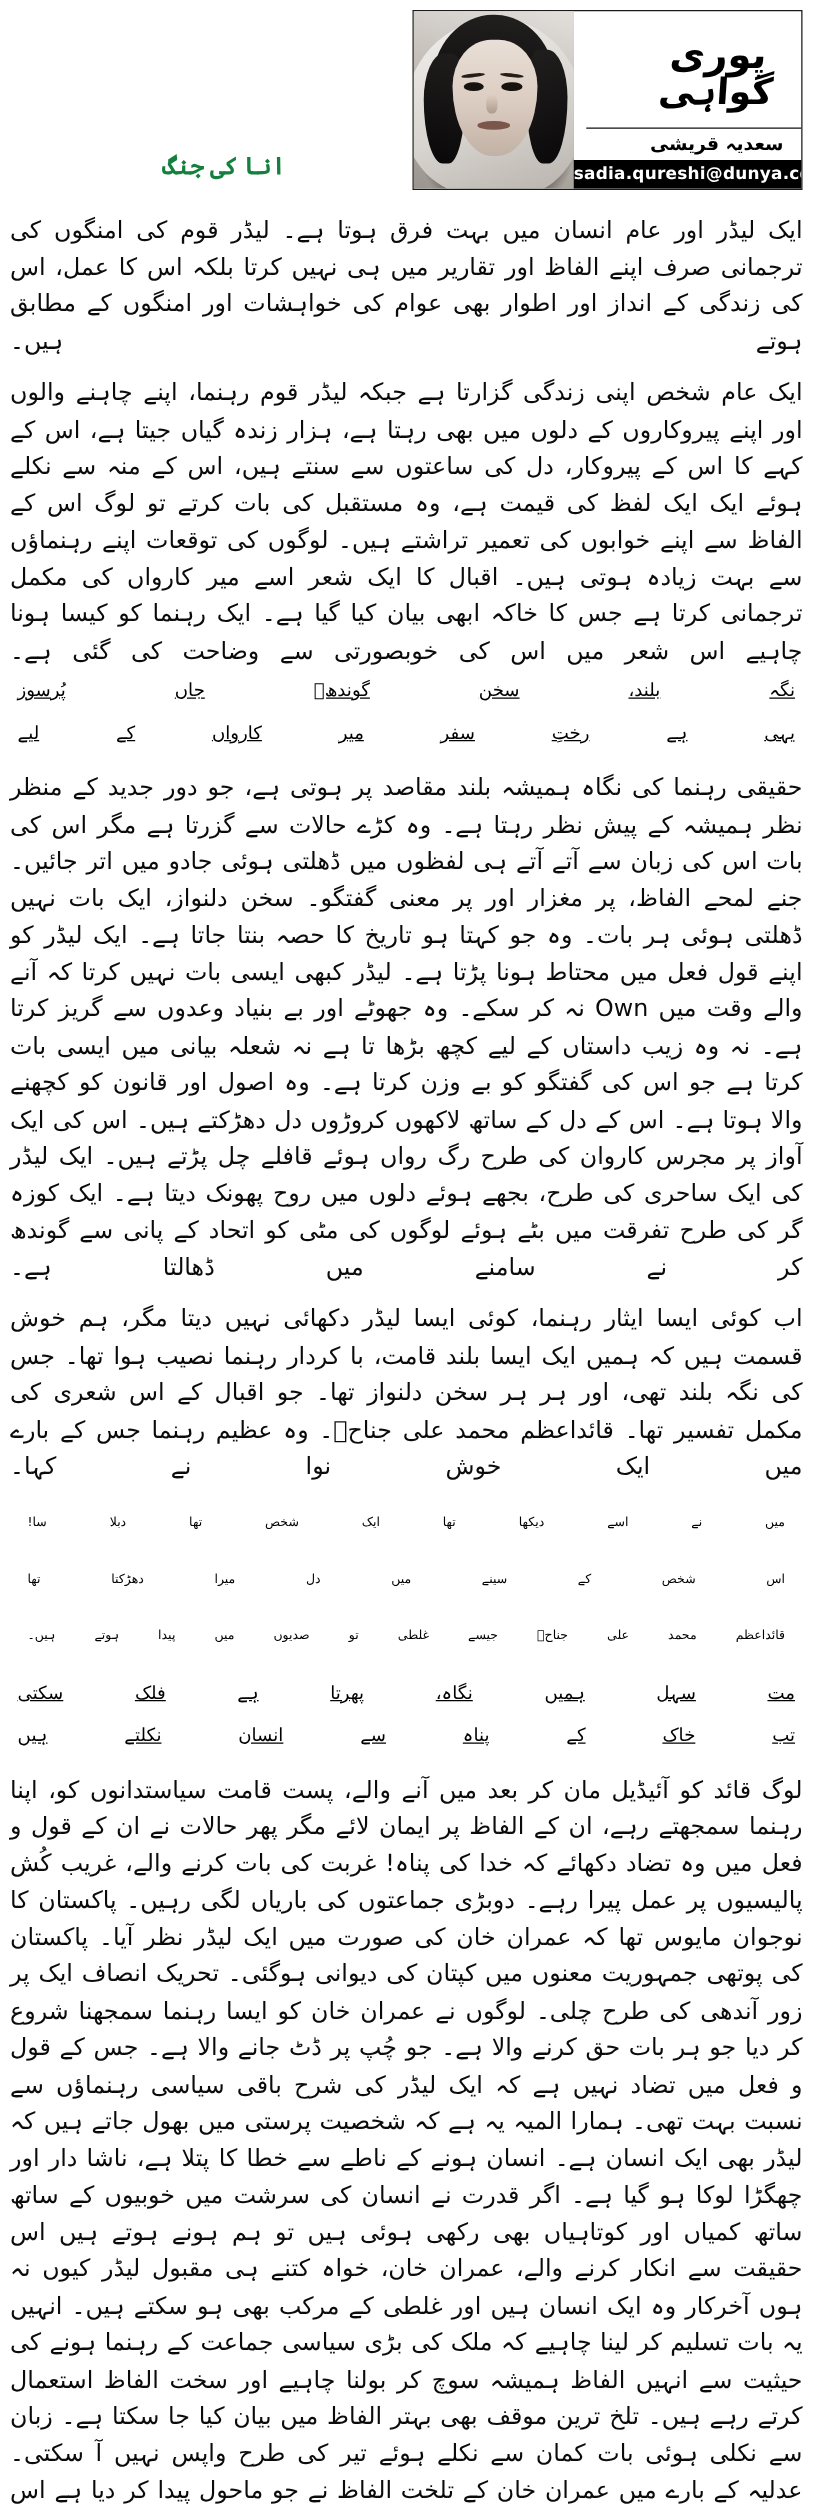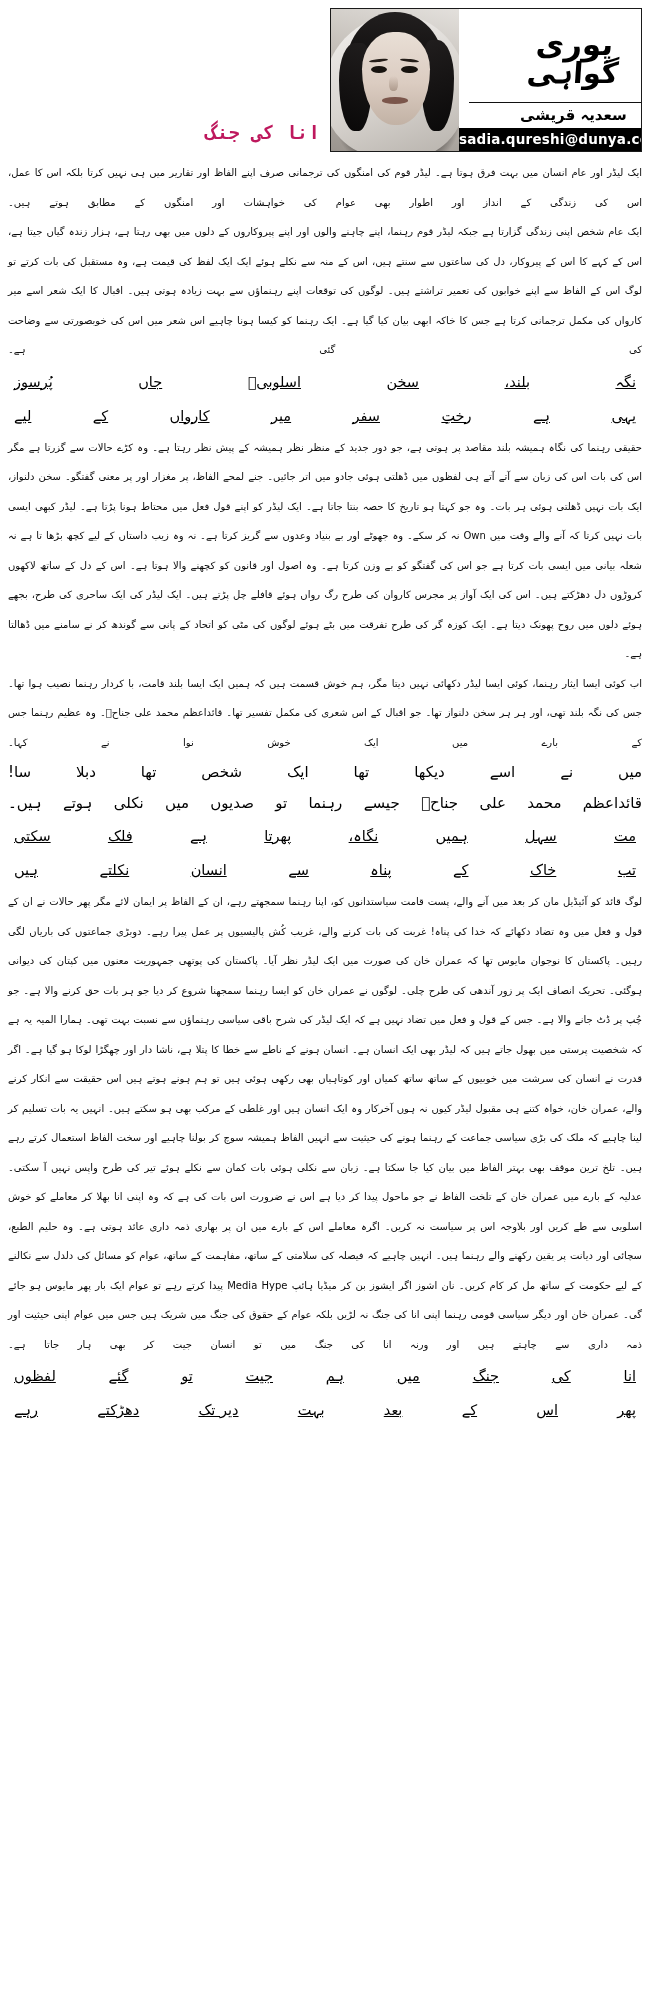--- a/index.html
+++ b/index.html
@@ -182,40 +182,40 @@
     padding: 3px 0 4px 0;
     direction: ltr;
   }
 
   
   .article-title {
     position: absolute;
     top: 108px;
     right: 330px;
     width: 190px;
-    text-align: right;
-    font-family: Liberation Mono, monospace;
+    text-align: left;
+    font-family: Liberation Serif, serif;
     font-size: 19px;
     font-weight: 700;
-    color: #be185d;
+    color: #15803d;
     direction: rtl;
   }
 
   
   .article-body {
     padding: 0 8px 0 8px;
     direction: rtl;
     text-align: justify;
     text-align-last: justify;
   }
 
   p.para {
-    margin: 0 0 0 0;
-    font-family: "DejaVu Sans", "Liberation Sans", sans-serif;
-    font-size: 10px;
+    margin: 12px 0 0 0;
+    font-family: "DejaVu Sans", "Liberation Sans", sans-serif;
+    font-size: 19px;
     line-height: 29.5px;
     text-align: justify;
     text-align-last: justify;
     word-spacing: 0.5px;
     color: #0b0b0b;
     direction: rtl;
   }
 
   
   .couplet {
@@ -231,23 +231,23 @@
     color: #000;
     padding: 0 6px;
   }
   .couplet .vline span {
     white-space: nowrap;
     text-decoration: underline;
   }
 
   
   .quote-line {
-    margin: 0;
-    font-family: "DejaVu Sans", "Liberation Sans", sans-serif;
-    font-size: 15px;
+    margin: 14px;
+    font-family: "DejaVu Sans", "Liberation Sans", sans-serif;
+    font-size: 10px;
     line-height: 31px;
     text-align: left;
     color: #000;
     direction: rtl;
   }
 </style>
 </head>
 <body>
 
 <div class="page">
@@ -291,42 +291,43 @@
   <div class="article-body">
 
     <p class="para">ایک لیڈر اور عام انسان میں بہت فرق ہوتا ہے۔ لیڈر قوم کی امنگوں کی ترجمانی صرف اپنے الفاظ اور تقاریر میں ہی نہیں کرتا بلکہ اس کا عمل، اس کی زندگی کے انداز اور اطوار بھی عوام کی خواہشات اور امنگوں کے مطابق ہوتے ہیں۔</p>
     <p class="para">ایک عام شخص اپنی زندگی گزارتا ہے جبکہ لیڈر قوم رہنما، اپنے چاہنے والوں اور اپنے پیروکاروں کے دلوں میں بھی رہتا ہے، ہزار زندہ گیاں جیتا ہے، اس کے کہے کا اس کے پیروکار، دل کی ساعتوں سے سنتے ہیں، اس کے منہ سے نکلے ہوئے ایک ایک لفظ کی قیمت ہے، وہ مستقبل کی بات کرتے تو لوگ اس کے الفاظ سے اپنے خوابوں کی تعمیر تراشتے ہیں۔ لوگوں کی توقعات اپنے رہنماؤں سے بہت زیادہ ہوتی ہیں۔ اقبال کا ایک شعر اسے میر کارواں کی مکمل ترجمانی کرتا ہے جس کا خاکہ ابھی بیان کیا گیا ہے۔ ایک رہنما کو کیسا ہونا چاہیے اس شعر میں اس کی خوبصورتی سے وضاحت کی گئی ہے۔</p>
 
     <div class="couplet">
       <div class="vline">
         <span>نگہ</span>
         <span>بلند،</span>
         <span>سخن</span>
-        <span>اسلوبیؐ</span>
+        <span>گوندھؐ</span>
         <span>جاں</span>
         <span>پُرسوز</span>
       </div>
       <div class="vline">
         <span>یہی</span>
         <span>ہے</span>
         <span>رختِ</span>
         <span>سفر</span>
         <span>میر</span>
         <span>کارواں</span>
         <span>کے</span>
         <span>لیے</span>
       </div>
     </div>
 
     <p class="para">حقیقی رہنما کی نگاہ ہمیشہ بلند مقاصد پر ہوتی ہے، جو دور جدید کے منظر نظر ہمیشہ کے پیش نظر رہتا ہے۔ وہ کڑے حالات سے گزرتا ہے مگر اس کی بات اس کی زبان سے آتے آتے ہی لفظوں میں ڈھلتی ہوئی جادو میں اتر جائیں۔ جنے لمحے الفاظ، پر مغزار اور پر معنی گفتگو۔ سخن دلنواز، ایک بات نہیں ڈھلتی ہوئی ہر بات۔ وہ جو کہتا ہو تاریخ کا حصہ بنتا جاتا ہے۔ ایک لیڈر کو اپنے قول فعل میں محتاط ہونا پڑتا ہے۔ لیڈر کبھی ایسی بات نہیں کرتا کہ آنے والے وقت میں Own نہ کر سکے۔ وہ جھوٹے اور بے بنیاد وعدوں سے گریز کرتا ہے۔ نہ وہ زیب داستاں کے لیے کچھ بڑھا تا ہے نہ شعلہ بیانی میں ایسی بات کرتا ہے جو اس کی گفتگو کو بے وزن کرتا ہے۔ وہ اصول اور قانون کو کچھنے والا ہوتا ہے۔ اس کے دل کے ساتھ لاکھوں کروڑوں دل دھڑکتے ہیں۔ اس کی ایک آواز پر مجرس کاروان کی طرح رگ رواں ہوئے قافلے چل پڑتے ہیں۔ ایک لیڈر کی ایک ساحری کی طرح، بجھے ہوئے دلوں میں روح پھونک دیتا ہے۔ ایک کوزہ گر کی طرح تفرقت میں بٹے ہوئے لوگوں کی مٹی کو اتحاد کے پانی سے گوندھ کر نے سامنے میں ڈھالتا ہے۔</p>
     <p class="para">اب کوئی ایسا ایثار رہنما، کوئی ایسا لیڈر دکھائی نہیں دیتا مگر، ہم خوش قسمت ہیں کہ ہمیں ایک ایسا بلند قامت، با کردار رہنما نصیب ہوا تھا۔ جس کی نگہ بلند تھی، اور ہر ہر سخن دلنواز تھا۔ جو اقبال کے اس شعری کی مکمل تفسیر تھا۔ قائداعظم محمد علی جناحؒ۔ وہ عظیم رہنما جس کے بارے میں ایک خوش نوا نے کہا۔</p>
 
     <p class="quote-line">میں نے اسے دیکھا تھا ایک شخص تھا دبلا سا!</p>
-
-    <p class="quote-line">قائداعظم محمد علی جناحؒ جیسے رہنما تو صدیوں میں نکلی ہوتے ہیں۔</p>
+    <p class="quote-line">اس شخص کے سینے میں دل میرا دھڑکتا تھا</p>
+
+    <p class="quote-line">قائداعظم محمد علی جناحؒ جیسے غلطی تو صدیوں میں پیدا ہوتے ہیں۔</p>
 
     <div class="couplet">
       <div class="vline">
         <span>مت</span>
         <span>سہل</span>
         <span>ہمیں</span>
         <span>نگاہ،</span>
         <span>پھرتا</span>
         <span>ہے</span>
         <span>فلک</span>

